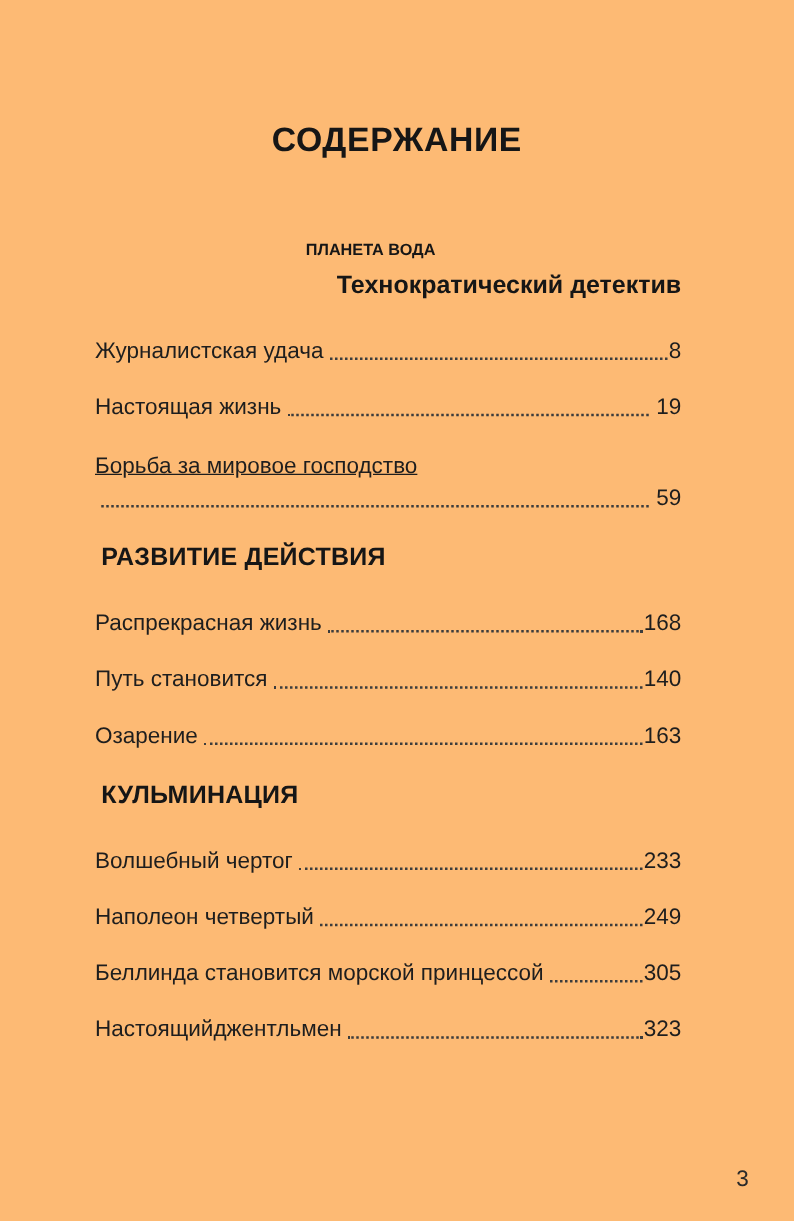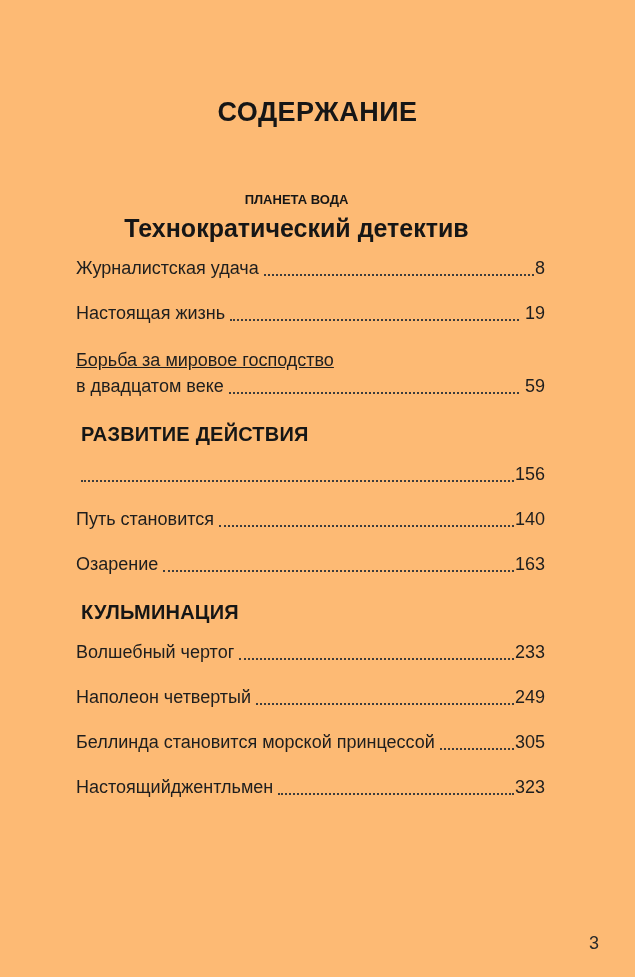--- a/index.html
+++ b/index.html
@@ -29,42 +29,42 @@
   .book-title {
     margin-top: 60px;
     text-align: center;
     font-size: 13px;
     line-height: 24px;
     font-weight: bold;
     color: #161616;
   }
   .book-subtitle {
     margin-top: 4px;
-    text-align: center;
-    font-size: 25px;
+    text-align: right;
+    font-size: 20px;
     line-height: 24px;
     font-weight: bold;
     color: #161616;
   }
   .section-heading {
     margin-top: 32px;
     font-size: 20px;
     line-height: 24px;
     font-weight: bold;
     letter-spacing: 0.2px;
     color: #161616;
   }
   .section-heading.later { margin-top: 24px; margin-left: 33px; }
   .toc-entry {
     margin-top: 21px;
     padding-left: 28px;
     font-size: 18px;
     line-height: 24px;
   }
-  .toc-entry.first { margin-top: 16px; }
+  .toc-entry.first { margin-top: 28px; }
   .entry-pre {
     line-height: 28px;
     text-decoration: underline;
   }
   .toc-row {
     display: flex;
     align-items: flex-end;
   }
   .entry-title {
     white-space: nowrap;
@@ -112,32 +112,32 @@
       <div class="toc-row">
         <span class="entry-title">Настоящая жизнь</span>
         <span class="leader"></span>
         <span class="entry-page"> 19</span>
       </div>
     </div>
 
     <div class="toc-entry">
       <div class="entry-pre">Борьба за мировое господство</div>
       <div class="toc-row">
-        <span class="entry-title">в двадцатом веке</span>
         <span class="leader"></span>
         <span class="entry-page"> 59</span>
       </div>
     </div>
 
     <div class="section-heading later">РАЗВИТИЕ ДЕЙСТВИЯ</div>
 
     <div class="toc-entry first">
       <div class="toc-row">
+        <span class="entry-title">Распрекрасная жизнь</span>
         <span class="leader"></span>
-        <span class="entry-page">156</span>
+        <span class="entry-page">168</span>
       </div>
     </div>
 
     <div class="toc-entry">
       <div class="toc-row">
         <span class="entry-title">Путь становится</span>
         <span class="leader"></span>
         <span class="entry-page">140</span>
       </div>
     </div>

